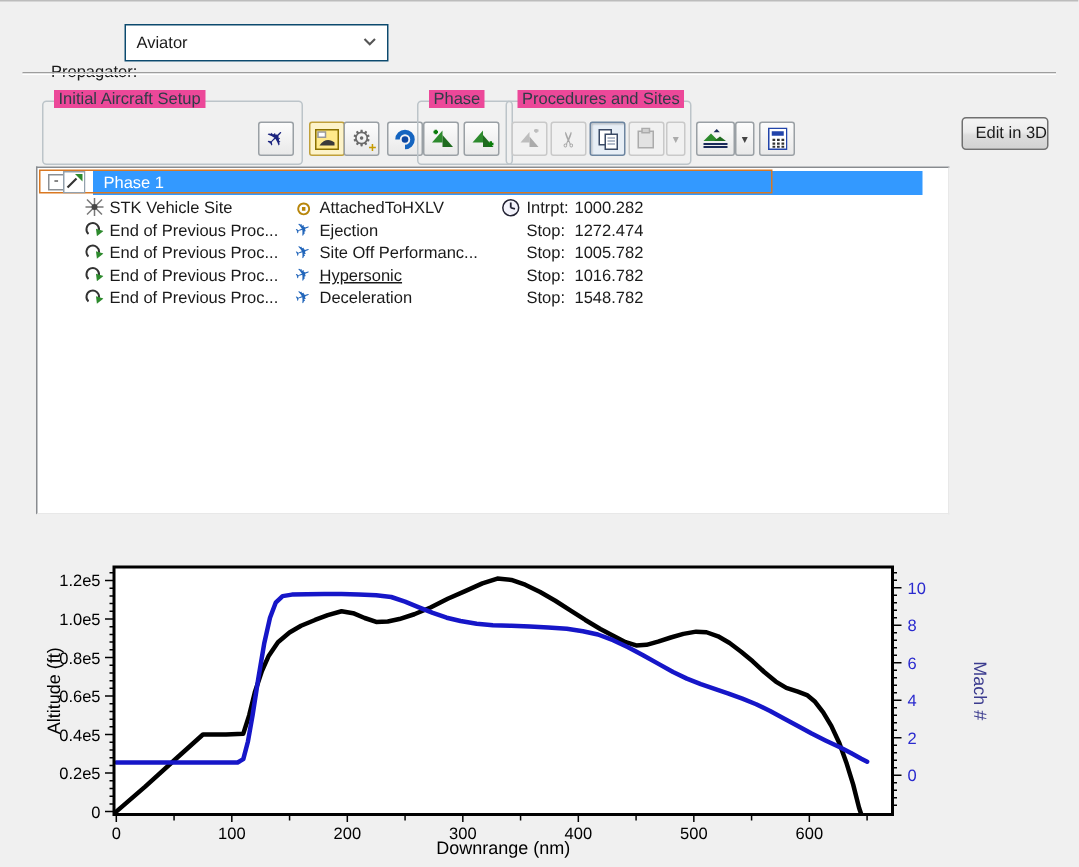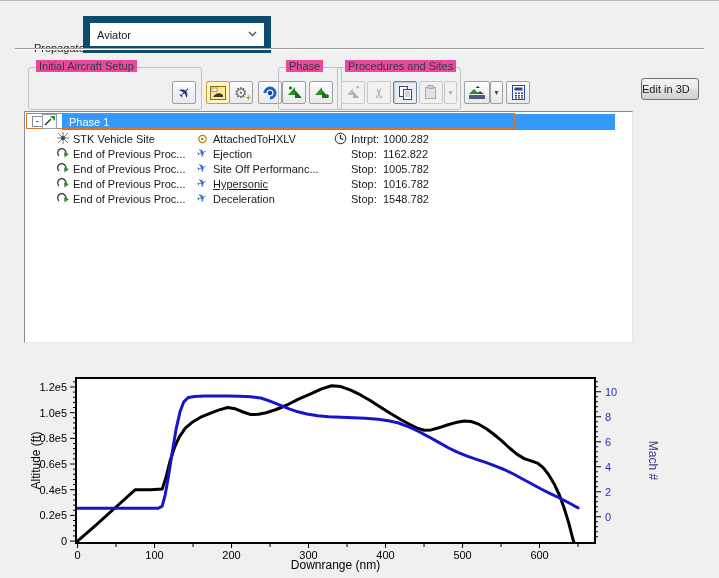--- a/index.html
+++ b/index.html
@@ -1,41 +1,41 @@
 <!DOCTYPE html>
 <html><head>
 <meta charset="utf-8">
 <style>
   html,body{margin:0;padding:0;background:#f0f0f0;}
   #app{position:relative;width:719px;height:578px;background:#f0f0f0;
        font-family:"Liberation Sans","DejaVu Sans",sans-serif;font-size:11px;color:#1a1a1a;
        overflow:hidden;border-top:1px solid #bcbcbc;}
   .abs{position:absolute;}
   
-  .combo{position:absolute;height:23px;background:#fff;border:7px solid #0c4a6e;
+  .combo{position:absolute;height:23px;background:#fff;border:1px solid #0c4a6e;
          display:flex;align-items:center;padding:0 20px 0 7px;cursor:default;}
   .combo .chev{position:absolute;right:7px;top:8px;width:9px;height:6px;}
   
   .sep{position:absolute;height:0;border-top:1px solid #9d9d9d;border-bottom:1px solid #ffffff;}
   
   .group{position:absolute;border:1px solid #bcc4c9;border-radius:3px;}
   .glabel{position:absolute;top:-8px;left:7px;background:#ec4899;padding:0 3px;color:#2f3c47;}
   
   .tbtn{position:absolute;width:24px;height:23px;box-sizing:border-box;
         background:linear-gradient(#fcfcfc,#e9e9e9);border:1px solid #9aa0a5;border-radius:2px;
         display:flex;align-items:center;justify-content:center;cursor:default;}
   .tbtn.toggled{background:#fdf3c9;border-color:#c0a03a;}
   .tbtn.pressed{background:#e7eef6;border-color:#6d85a0;box-shadow:inset 1px 1px 1px rgba(0,0,0,.18);}
   .tbtn.disabled{background:#f1f1f1;border-color:#c9c9c9;}
   .dropbtn{width:13px;}
   .glyph{line-height:1;}
   
   .btn3d{position:absolute;box-sizing:border-box;border:1px solid #707070;border-radius:3px;
          background:linear-gradient(#f4f4f4,#ebebeb 45%,#dddddd 55%,#d2d2d2);
-         display:flex;align-items:center;justify-content:flex-start;cursor:default;}
+         display:flex;align-items:center;justify-content:flex-end;cursor:default;}
   
   .list{position:absolute;background:#fff;box-sizing:border-box;
         border:1px solid;border-color:#888b8f #e8e8e8 #e8e8e8 #888b8f;}
   .phase-sel{position:absolute;background:#3399ff;}
   .phase-outline{position:absolute;border:1px solid #d9782277;border:1px solid #d97822;}
   .trow{position:absolute;left:0;width:100%;height:15px;}
   .tcell{position:absolute;top:1px;white-space:nowrap;}
   .ticon{position:absolute;top:0;}
   
   svg text{font-family:"Liberation Sans","DejaVu Sans",sans-serif;}
@@ -199,21 +199,21 @@
         </div>
         <div class="trow" style="top: 35px;">
           <span class="ticon" style="left: 31px;"><svg width="13" height="12">
               <path d="M3,9 A4.2,4.2 0 1 1 10,6.5" fill="none" stroke="#333" stroke-width="1.3"></path>
               <polygon points="8,5.5 13,7 8.6,10.5" fill="#2d8a2d"></polygon>
             </svg></span>
           <span class="tcell" style="left: 48px;">End of Previous Proc...</span>
           <span class="ticon" style="left: 172px;"><span style="font-size:12px;color:#2266bb;line-height:13px;display:inline-block;transform:rotate(-20deg);">✈</span></span>
           <span class="tcell" style="left: 188px;">Ejection</span>
           <span class="tcell" style="left: 326px;">Stop:</span>
-          <span class="tcell" style="left: 358px;">1162.822</span>
+          <span class="tcell" style="left: 358px;">1272.474</span>
         </div>
         <div class="trow" style="top: 50px;">
           <span class="ticon" style="left: 31px;"><svg width="13" height="12">
               <path d="M3,9 A4.2,4.2 0 1 1 10,6.5" fill="none" stroke="#333" stroke-width="1.3"></path>
               <polygon points="8,5.5 13,7 8.6,10.5" fill="#2d8a2d"></polygon>
             </svg></span>
           <span class="tcell" style="left: 48px;">End of Previous Proc...</span>
           <span class="ticon" style="left: 172px;"><span style="font-size:12px;color:#2266bb;line-height:13px;display:inline-block;transform:rotate(-20deg);">✈</span></span>
           <span class="tcell" style="left: 188px;">Site Off Performanc...</span>
           <span class="tcell" style="left: 326px;">Stop:</span>

